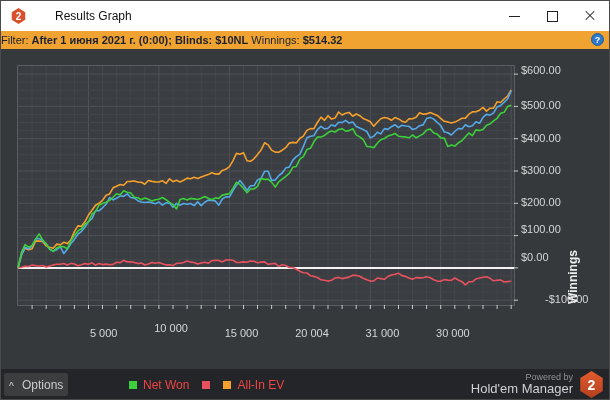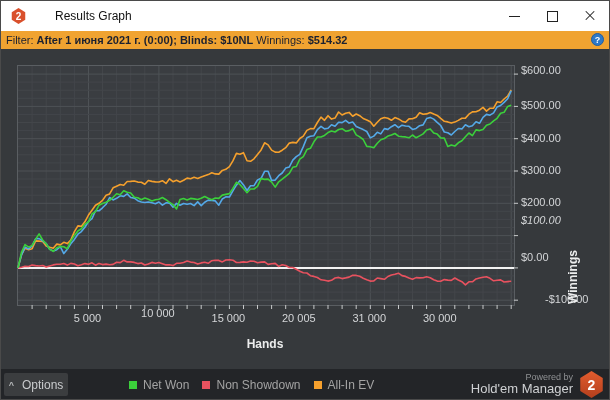--- a/index.html
+++ b/index.html
@@ -15,45 +15,45 @@
   .title-text{font-size:12px;color:#111;margin-left:20px;}
   .win-controls{position:absolute;right:0;top:0;height:30px;display:flex;}
   .win-btn{width:38px;height:30px;display:flex;align-items:center;justify-content:center;}
   .glyph-min{width:11px;height:1px;background:#222;}
   .glyph-max{width:9px;height:9px;border:1px solid #222;}
   .glyph-close{position:relative;width:12px;height:12px;}
   .glyph-close::before,.glyph-close::after{content:"";position:absolute;left:0;top:5px;width:12px;height:1px;background:#222;}
   .glyph-close::before{transform:rotate(45deg);} .glyph-close::after{transform:rotate(-45deg);}
   
   .filterbar{position:absolute;top:30px;left:0;right:0;height:18px;background:#f0a331;
-    font-size:11px;line-height:18px;padding-left:5px;color:#1c2130;white-space:nowrap;}
+    font-size:11px;line-height:18px;color:#1c2130;white-space:nowrap;}
   .filterbar .bold{font-weight:bold;}
   .help-icon{position:absolute;right:5px;top:32px;width:13px;height:13px;border-radius:50%;
     background:#2e79c7;border:1px solid #215d9d;color:#fff;font-size:9px;font-weight:bold;
     text-align:center;line-height:12px;box-sizing:border-box;}
   
   .panel{position:absolute;top:48px;left:0;right:0;bottom:0;background:#36393c;}
   .plot{position:absolute;left:16px;top:16px;width:496px;height:239px;background:#3a3d41;
     border:1px solid #5a5e62;}
   .plot svg{position:absolute;left:0;top:0;overflow:visible;}
   .axis-label{position:absolute;font-size:11px;color:#d4d6d8;}
-  .x-tick{width:60px;text-align:center;}
+  .x-tick{width:60px;text-align:right;margin-top:15px;}
   .xlabel{position:absolute;left:16px;top:288px;width:496px;text-align:center;
     font-size:12px;font-weight:bold;color:#eceded;}
   .ylabel{position:absolute;left:565px;top:16px;height:239px;display:flex;align-items:center;
     font-size:12px;font-weight:bold;color:#eceded;
     writing-mode:vertical-rl;transform:rotate(180deg);}
   
   .footer{position:absolute;left:0;right:0;top:368px;height:32px;background:#232528;}
   .options-btn{position:absolute;left:3px;top:4px;width:64px;height:23px;background:#3b3d3f;
     border-radius:2px;display:flex;align-items:center;justify-content:center;gap:8px;
     font-size:12px;color:#c9cbcd;cursor:default;}
   .options-caret{font-size:9px;font-weight:bold;color:#b5b7b9;}
   .legend{position:absolute;left:128px;top:4px;height:23px;display:flex;align-items:center;
-    gap:13px;font-size:12px;color:#a3a3a3;}
+    gap:13px;font-size:12px;color:#ef4444;}
   .legend-item{display:flex;align-items:center;gap:6px;}
   .legend-swatch{width:8px;height:8px;display:inline-block;}
   .powered{position:absolute;right:5px;top:2px;display:flex;align-items:center;gap:6px;}
   .powered-text{display:flex;flex-direction:column;align-items:flex-end;line-height:1.15;}
   .powered-by{font-size:9px;color:#8f9193;}
   .brand{font-size:13px;color:#cfd1d3;}
   .brand-badge{width:25px;height:27px;background:linear-gradient(#e25c2e,#b43f1d);
     clip-path:polygon(50% 0,95% 26%,95% 74%,50% 100%,5% 74%,5% 26%);
     color:#fff;font-size:14px;font-weight:bold;display:flex;align-items:center;justify-content:center;}
 </style>
@@ -197,51 +197,49 @@
           <polyline points="0.0,201.9 3.5,201.2 7.0,200.3 10.6,200.5 14.1,199.1 17.6,199.6 21.1,200.0 24.7,199.5 28.2,201.1 31.7,199.9 35.2,198.9 38.8,198.3 42.3,198.2 45.8,197.5 49.3,199.1 52.8,197.4 56.4,198.0 59.9,199.7 63.4,198.7 66.9,197.6 70.5,198.3 74.0,196.8 77.5,199.2 81.0,197.4 84.5,198.6 88.1,198.1 91.6,198.7 95.1,198.4 98.6,196.3 102.2,196.6 105.7,194.3 109.2,195.9 112.7,195.9 116.3,196.4 119.8,197.6 123.3,197.0 126.8,199.0 130.3,198.0 133.9,196.4 137.4,197.2 140.9,196.5 144.4,197.7 148.0,198.9 151.5,198.7 155.0,199.6 158.5,197.3 162.0,197.3 165.6,196.5 169.1,195.1 172.6,196.1 176.1,196.5 179.7,198.1 183.2,196.9 186.7,196.3 190.2,197.3 193.8,194.7 197.3,194.3 200.8,194.4 204.3,195.9 207.8,194.0 211.4,193.8 214.9,194.2 218.4,196.5 221.9,196.4 225.5,195.9 229.0,196.3 232.5,195.1 236.0,195.2 239.5,196.7 243.1,196.1 246.6,195.9 250.1,198.4 253.6,197.7 257.2,197.4 260.7,200.4 264.2,198.7 267.7,199.5 271.3,201.5 274.8,201.5 278.3,203.3 281.8,205.3 285.3,206.7 288.9,207.0 292.4,209.7 295.9,210.4 299.4,211.5 303.0,213.8 306.5,214.2 310.0,215.1 313.5,214.3 317.0,212.0 320.6,211.4 324.1,212.6 327.6,211.9 331.1,211.1 334.7,209.3 338.2,209.4 341.7,210.3 345.2,212.3 348.8,213.8 352.3,215.1 355.8,214.9 359.3,212.0 362.8,212.6 366.4,213.3 369.9,210.5 373.4,209.0 376.9,208.3 380.5,207.2 384.0,209.6 387.5,210.4 391.0,212.0 394.5,213.3 398.1,211.6 401.6,211.9 405.1,211.8 408.6,210.8 412.2,211.7 415.7,213.8 419.2,215.1 422.7,215.2 426.3,213.6 429.8,214.1 433.3,214.4 436.8,212.0 440.3,214.0 443.9,215.7 447.4,218.9 450.9,215.8 454.4,215.8 458.0,212.9 461.5,212.0 465.0,211.2 468.5,210.8 472.0,212.3 475.6,214.8 479.1,214.3 482.6,213.9 486.1,216.0 489.7,215.6 493.2,215.2 " fill="none" stroke="#e8525f" stroke-width="1.6" stroke-linejoin="round"></polyline>
           <polyline points="0.0,201.9 3.5,188.7 7.0,182.2 10.6,183.7 14.1,182.7 17.6,174.9 21.1,175.1 24.7,175.5 28.2,180.0 31.7,181.2 35.2,182.2 38.8,178.1 42.3,178.9 45.8,176.3 49.3,177.6 52.8,174.1 56.4,165.6 59.9,159.9 63.4,160.3 66.9,155.8 70.5,149.0 74.0,144.2 77.5,139.3 81.0,137.3 84.5,134.4 88.1,129.2 91.6,127.9 95.1,121.8 98.6,120.2 102.2,118.5 105.7,119.3 109.2,115.5 112.7,115.4 116.3,115.0 119.8,116.1 123.3,116.3 126.8,118.3 130.3,114.5 133.9,115.4 137.4,115.9 140.9,116.0 144.4,114.7 148.0,117.4 151.5,112.8 155.0,115.7 158.5,114.3 162.0,115.9 165.6,114.3 169.1,112.1 172.6,112.8 176.1,111.3 179.7,112.4 183.2,111.0 186.7,109.7 190.2,108.6 193.8,106.8 197.3,107.9 200.8,108.1 204.3,104.4 207.8,103.3 211.4,100.7 214.9,94.9 218.4,87.4 221.9,88.2 225.5,86.7 229.0,94.8 232.5,95.3 236.0,92.8 239.5,88.4 243.1,83.9 246.6,76.8 250.1,78.9 253.6,84.1 257.2,86.1 260.7,86.2 264.2,84.2 267.7,81.7 271.3,77.1 274.8,76.4 278.3,76.9 281.8,72.5 285.3,70.1 288.9,64.4 292.4,62.6 295.9,62.7 299.4,56.5 303.0,51.1 306.5,54.3 310.0,49.7 313.5,53.1 317.0,52.1 320.6,46.0 324.1,49.0 327.6,47.3 331.1,46.4 334.7,50.2 338.2,48.0 341.7,49.7 345.2,52.5 348.8,54.0 352.3,55.7 355.8,60.2 359.3,56.2 362.8,52.7 366.4,51.5 369.9,52.2 373.4,54.3 376.9,51.6 380.5,52.9 384.0,55.2 387.5,56.3 391.0,52.9 394.5,52.8 398.1,51.3 401.6,46.7 405.1,48.3 408.6,47.9 412.2,46.5 415.7,48.0 419.2,49.4 422.7,52.4 426.3,55.3 429.8,55.9 433.3,57.1 436.8,56.1 440.3,54.4 443.9,52.2 447.4,52.1 450.9,48.2 454.4,45.9 458.0,45.7 461.5,44.2 465.0,41.4 468.5,45.1 472.0,42.2 475.6,42.2 479.1,35.8 482.6,36.5 486.1,33.0 489.7,30.0 493.2,23.9 " fill="none" stroke="#f5a02d" stroke-width="1.6" stroke-linejoin="round"></polyline>
           <polyline points="0.0,201.9 3.5,188.8 7.0,181.1 10.6,183.0 14.1,179.9 17.6,172.8 21.1,172.6 24.7,174.8 28.2,177.7 31.7,183.2 35.2,184.9 38.8,183.7 42.3,180.7 45.8,187.6 49.3,183.2 52.8,177.7 56.4,173.4 59.9,168.2 63.4,165.6 66.9,161.2 70.5,155.5 74.0,152.7 77.5,144.8 81.0,144.8 84.5,141.8 88.1,138.3 91.6,131.5 95.1,133.9 98.6,132.3 102.2,129.8 105.7,130.4 109.2,127.9 112.7,131.5 116.3,132.1 119.8,134.7 123.3,136.0 126.8,136.5 130.3,136.0 133.9,136.8 137.4,137.7 140.9,136.0 144.4,139.2 148.0,136.8 151.5,137.1 155.0,141.2 158.5,137.4 162.0,139.3 165.6,137.5 169.1,138.3 172.6,137.5 176.1,139.6 179.7,135.9 183.2,139.6 186.7,136.2 190.2,134.1 193.8,134.5 197.3,134.9 200.8,139.2 204.3,133.0 207.8,130.9 211.4,131.0 214.9,124.9 218.4,119.2 221.9,114.6 225.5,118.9 229.0,124.5 232.5,119.8 236.0,119.6 239.5,114.0 243.1,112.3 246.6,105.3 250.1,105.3 253.6,114.4 257.2,114.1 260.7,109.7 264.2,107.0 267.7,102.1 271.3,101.0 274.8,94.1 278.3,90.6 281.8,88.3 285.3,80.6 288.9,71.8 292.4,70.3 295.9,69.7 299.4,63.7 303.0,60.3 306.5,62.9 310.0,62.3 313.5,58.7 317.0,60.2 320.6,56.3 324.1,56.6 327.6,54.3 331.1,57.1 334.7,56.0 338.2,60.5 341.7,62.1 345.2,63.6 348.8,65.5 352.3,71.9 355.8,70.1 359.3,66.2 362.8,67.9 366.4,62.6 369.9,63.4 373.4,60.7 376.9,58.7 380.5,61.6 384.0,59.2 387.5,60.0 391.0,60.3 394.5,63.4 398.1,62.4 401.6,59.7 405.1,58.9 408.6,52.6 412.2,51.4 415.7,53.1 419.2,56.4 422.7,59.5 426.3,66.0 429.8,66.8 433.3,69.0 436.8,65.5 440.3,62.5 443.9,62.9 447.4,58.8 450.9,60.7 454.4,59.8 458.0,55.7 461.5,57.3 465.0,51.4 468.5,48.4 472.0,49.2 475.6,46.9 479.1,40.9 482.6,39.5 486.1,36.4 489.7,32.7 493.2,24.8 " fill="none" stroke="#54a9e8" stroke-width="1.6" stroke-linejoin="round"></polyline>
           <polyline points="0.0,201.9 3.5,186.3 7.0,178.6 10.6,181.1 14.1,179.4 17.6,173.3 21.1,167.9 24.7,174.0 28.2,177.7 31.7,183.4 35.2,185.4 38.8,181.7 42.3,180.4 45.8,180.8 49.3,182.7 52.8,175.1 56.4,169.4 59.9,164.9 63.4,162.7 66.9,158.2 70.5,155.9 74.0,148.0 77.5,145.7 81.0,139.2 84.5,137.5 88.1,136.2 91.6,134.3 95.1,131.3 98.6,127.7 102.2,128.7 105.7,124.7 109.2,126.3 112.7,127.0 116.3,131.3 119.8,131.8 123.3,133.7 126.8,132.0 130.3,133.2 133.9,135.0 137.4,133.8 140.9,133.2 144.4,131.5 148.0,133.7 151.5,136.4 155.0,138.6 158.5,143.0 162.0,133.6 165.6,132.6 169.1,133.9 172.6,132.4 176.1,132.9 179.7,133.5 183.2,132.3 186.7,130.5 190.2,132.3 193.8,133.7 197.3,132.0 200.8,132.4 204.3,129.1 207.8,128.4 211.4,127.6 214.9,122.4 218.4,116.3 221.9,118.4 225.5,122.6 229.0,126.7 232.5,123.0 236.0,123.0 239.5,120.3 243.1,112.6 246.6,113.4 250.1,113.1 253.6,116.1 257.2,121.1 260.7,115.8 264.2,113.2 267.7,110.3 271.3,107.3 274.8,101.3 278.3,100.5 281.8,93.2 285.3,90.7 288.9,83.6 292.4,82.3 295.9,75.8 299.4,71.0 303.0,71.0 306.5,69.4 310.0,66.6 313.5,65.0 317.0,66.0 320.6,63.5 324.1,62.7 327.6,65.2 331.1,64.6 334.7,62.7 338.2,68.9 341.7,70.9 345.2,73.5 348.8,80.4 352.3,80.7 355.8,81.8 359.3,77.3 362.8,73.7 366.4,72.5 369.9,70.1 373.4,69.0 376.9,67.5 380.5,70.2 384.0,70.6 387.5,70.9 391.0,71.8 394.5,69.0 398.1,71.8 401.6,69.9 405.1,67.9 408.6,64.0 412.2,62.9 415.7,67.1 419.2,68.1 422.7,71.9 426.3,72.1 429.8,80.5 433.3,79.0 436.8,80.1 440.3,76.8 443.9,74.7 447.4,70.8 450.9,67.0 454.4,69.6 458.0,63.9 461.5,64.6 465.0,63.4 468.5,59.2 472.0,58.0 475.6,54.8 479.1,52.3 482.6,47.3 486.1,46.3 489.7,40.4 493.2,39.2 " fill="none" stroke="#3bcf3b" stroke-width="1.6" stroke-linejoin="round"></polyline>
         </svg>
     </div>
     <div id="x-ticks">
         <div class="axis-label x-tick" style="left: 56.4545px; top: 263px;">5 000</div>
         <div class="axis-label x-tick" style="left: 126.909px; top: 258px;">10 000</div>
         <div class="axis-label x-tick" style="left: 197.364px; top: 263px;">15 000</div>
-        <div class="axis-label x-tick" style="left: 267.818px; top: 263px;">20 005</div>
+        <div class="axis-label x-tick" style="left: 267.818px; top: 263px;">20 004</div>
         <div class="axis-label x-tick" style="left: 338.273px; top: 263px;">31 000</div>
         <div class="axis-label x-tick" style="left: 408.727px; top: 263px;">30 000</div>
       </div>
     <div id="y-ticks">
         <div class="axis-label" style="left: 520px; top: 15px;">$600.00</div>
         <div class="axis-label" style="left: 520px; top: 50.3716px;">$500.00</div>
         <div class="axis-label" style="left: 520px; top: 82.6689px;">$400.00</div>
         <div class="axis-label" style="left: 520px; top: 114.966px;">$300.00</div>
         <div class="axis-label" style="left: 520px; top: 147.264px;">$200.00</div>
-        <div class="axis-label" style="left: 520px; top: 165px; font-style: italic;">$100.00</div>
+        <div class="axis-label" style="left: 520px; top: 174px;">$100.00</div>
         <div class="axis-label" style="left: 520px; top: 202px;">$0.00</div>
         <div class="axis-label" style="left: 520px; top: 244.155px; margin-left: 24px;">-$100.00</div>
       </div>
-    <div class="xlabel">Hands</div>
     <div class="ylabel">Winnings</div>
   </div>
 
   <div class="footer">
     <div class="options-btn">
       <span class="options-caret">^</span>
       <span>Options</span>
     </div>
     <div class="legend" id="legend">
         <span class="legend-item">
           <span class="legend-swatch" style="background: rgb(59, 207, 59);"></span>
           <span>Net Won</span>
         </span>
         <span class="legend-item">
           <span class="legend-swatch" style="background: rgb(232, 82, 95);"></span>
-          <span>Non Showdown</span>
         </span>
         <span class="legend-item">
           <span class="legend-swatch" style="background: rgb(245, 160, 45);"></span>
           <span>All-In EV</span>
         </span>
       </div>
     <div class="powered">
       <div class="powered-text">
         <span class="powered-by">Powered by</span>
         <span class="brand">Hold'em Manager</span>

